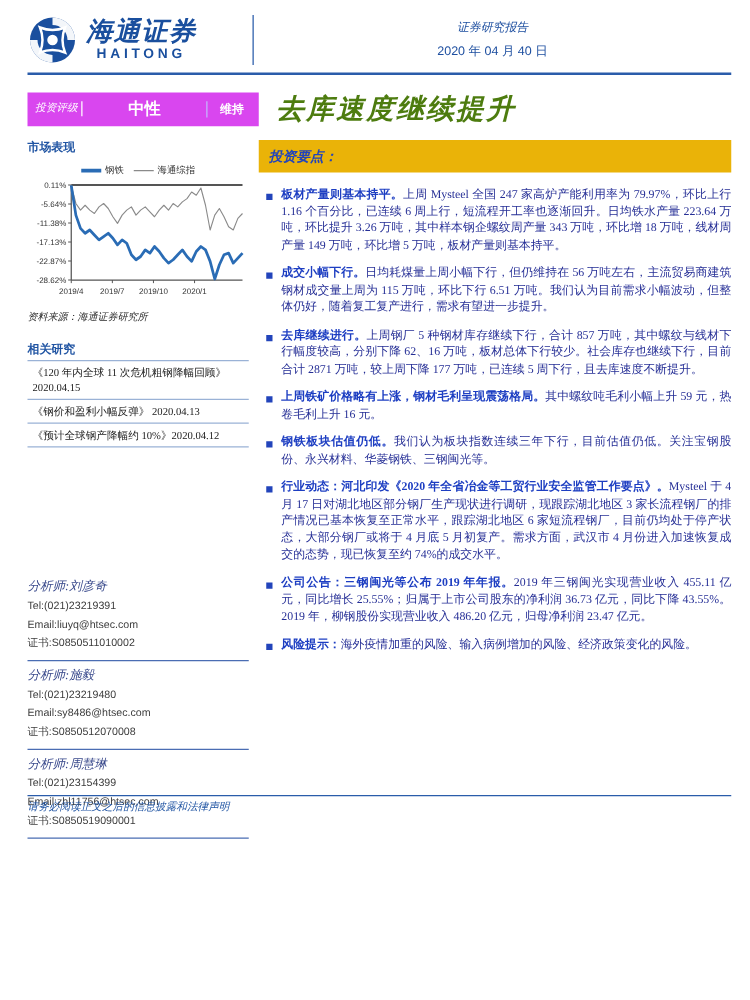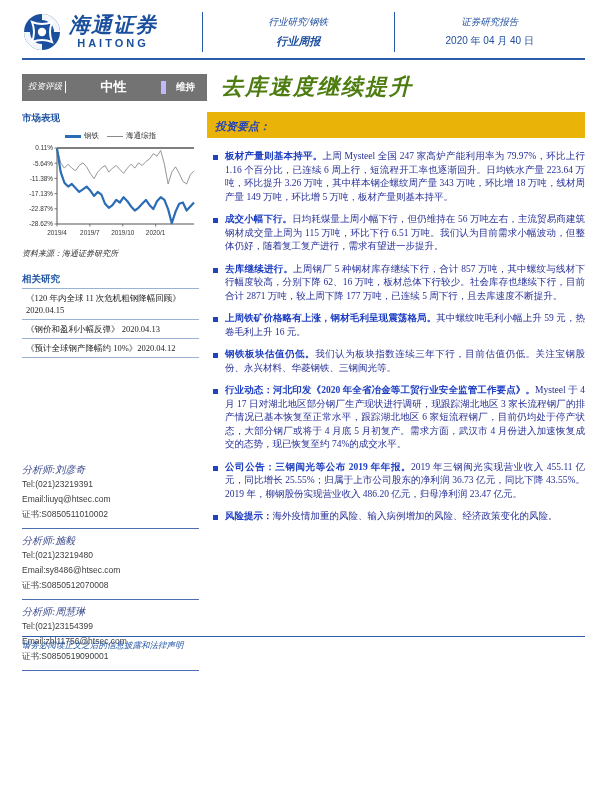--- a/index.html
+++ b/index.html
@@ -16,24 +16,24 @@
               font-family:"Liberation Sans", sans-serif; margin-top:2px; text-align:center; }
   .hdr-col { flex:1; display:flex; flex-direction:column; justify-content:center; align-items:center;
              border-left:1px solid #2a5caa; padding:2px 4px; }
   .hdr-cat  { font-size:9.5px; color:#1e4fa0; font-style:italic; }
   .hdr-type { font-size:11px; color:#1e4fa0; font-weight:bold; font-style:italic; margin-top:5px; }
   .hdr-doc  { font-size:9.5px; color:#1e4fa0; font-style:italic; }
   .hdr-date { font-size:10px; color:#1e4fa0; margin-top:5px; font-family:"Liberation Sans", sans-serif; }
 
   
   .rating-row { display:flex; align-items:center; margin-top:12px; }
-  .rating-bar { width:185px; height:27px; background:#737373; color:#fff; display:flex; align-items:center; padding:0 6px; }
+  .rating-bar { width:185px; height:27px; background:#d946ef; color:#fff; display:flex; align-items:center; padding:0 6px; }
   .rating-label { font-size:8.5px; font-style:italic; border-right:1px solid #fff; padding-right:3px; }
   .rating-value { font-size:13px; font-weight:bold; flex:1; text-align:center; }
-  .rating-status { font-size:9.5px; font-weight:bold; border-left:5px solid #c4b5fd; padding-left:10px; padding-right:6px; }
+  .rating-status { font-size:9.5px; font-weight:bold; border-left:1px solid #c4b5fd; padding-left:10px; padding-right:6px; }
   .report-title { font-size:22px; font-weight:bold; font-style:italic; color:#4d7c0f; margin-left:14px; letter-spacing:2px; }
 
   
   .main { display:flex; margin-top:10px; }
   .left-col { width:185px; flex:none; padding-right:8px; }
   .right-col { flex:1; }
 
   .side-header { font-size:9.5px; font-weight:bold; color:#2155a3; margin-bottom:6px; }
 
   
@@ -82,24 +82,20 @@
         <circle cx="20" cy="20" r="18" fill="#1a4f9e"></circle>
         <circle cx="20" cy="20" r="4.2" fill="#ffffff"></circle>
         <path d="M20 2 A18 18 0 0 1 38 20 L32 20 A12 12 0 0 0 20 8 Z" fill="#ffffff" opacity="0.95"></path>
         <path d="M20 38 A18 18 0 0 1 2 20 L8 20 A12 12 0 0 0 20 32 Z" fill="#ffffff" opacity="0.95"></path>
         <path d="M10 10 Q20 14 30 10 Q26 20 30 30 Q20 26 10 30 Q14 20 10 10 Z" fill="none" stroke="#ffffff" stroke-width="2"></path>
       </svg>
       <div class="brand-text">
         <span class="brand-cn">海通证券</span>
         <span class="brand-en">HAITONG</span>
       </div>
-    </div>
-    <div class="hdr-col">
-      <span class="hdr-cat">行业研究/钢铁</span>
-      <span class="hdr-type">行业周报</span>
     </div>
     <div class="hdr-col">
       <span class="hdr-doc">证券研究报告</span>
       <span class="hdr-date">2020 年 04 月 40 日</span>
     </div>
   </div>
 
   <div class="rating-row">
     <div class="rating-bar">
       <span class="rating-label">投资评级</span>

